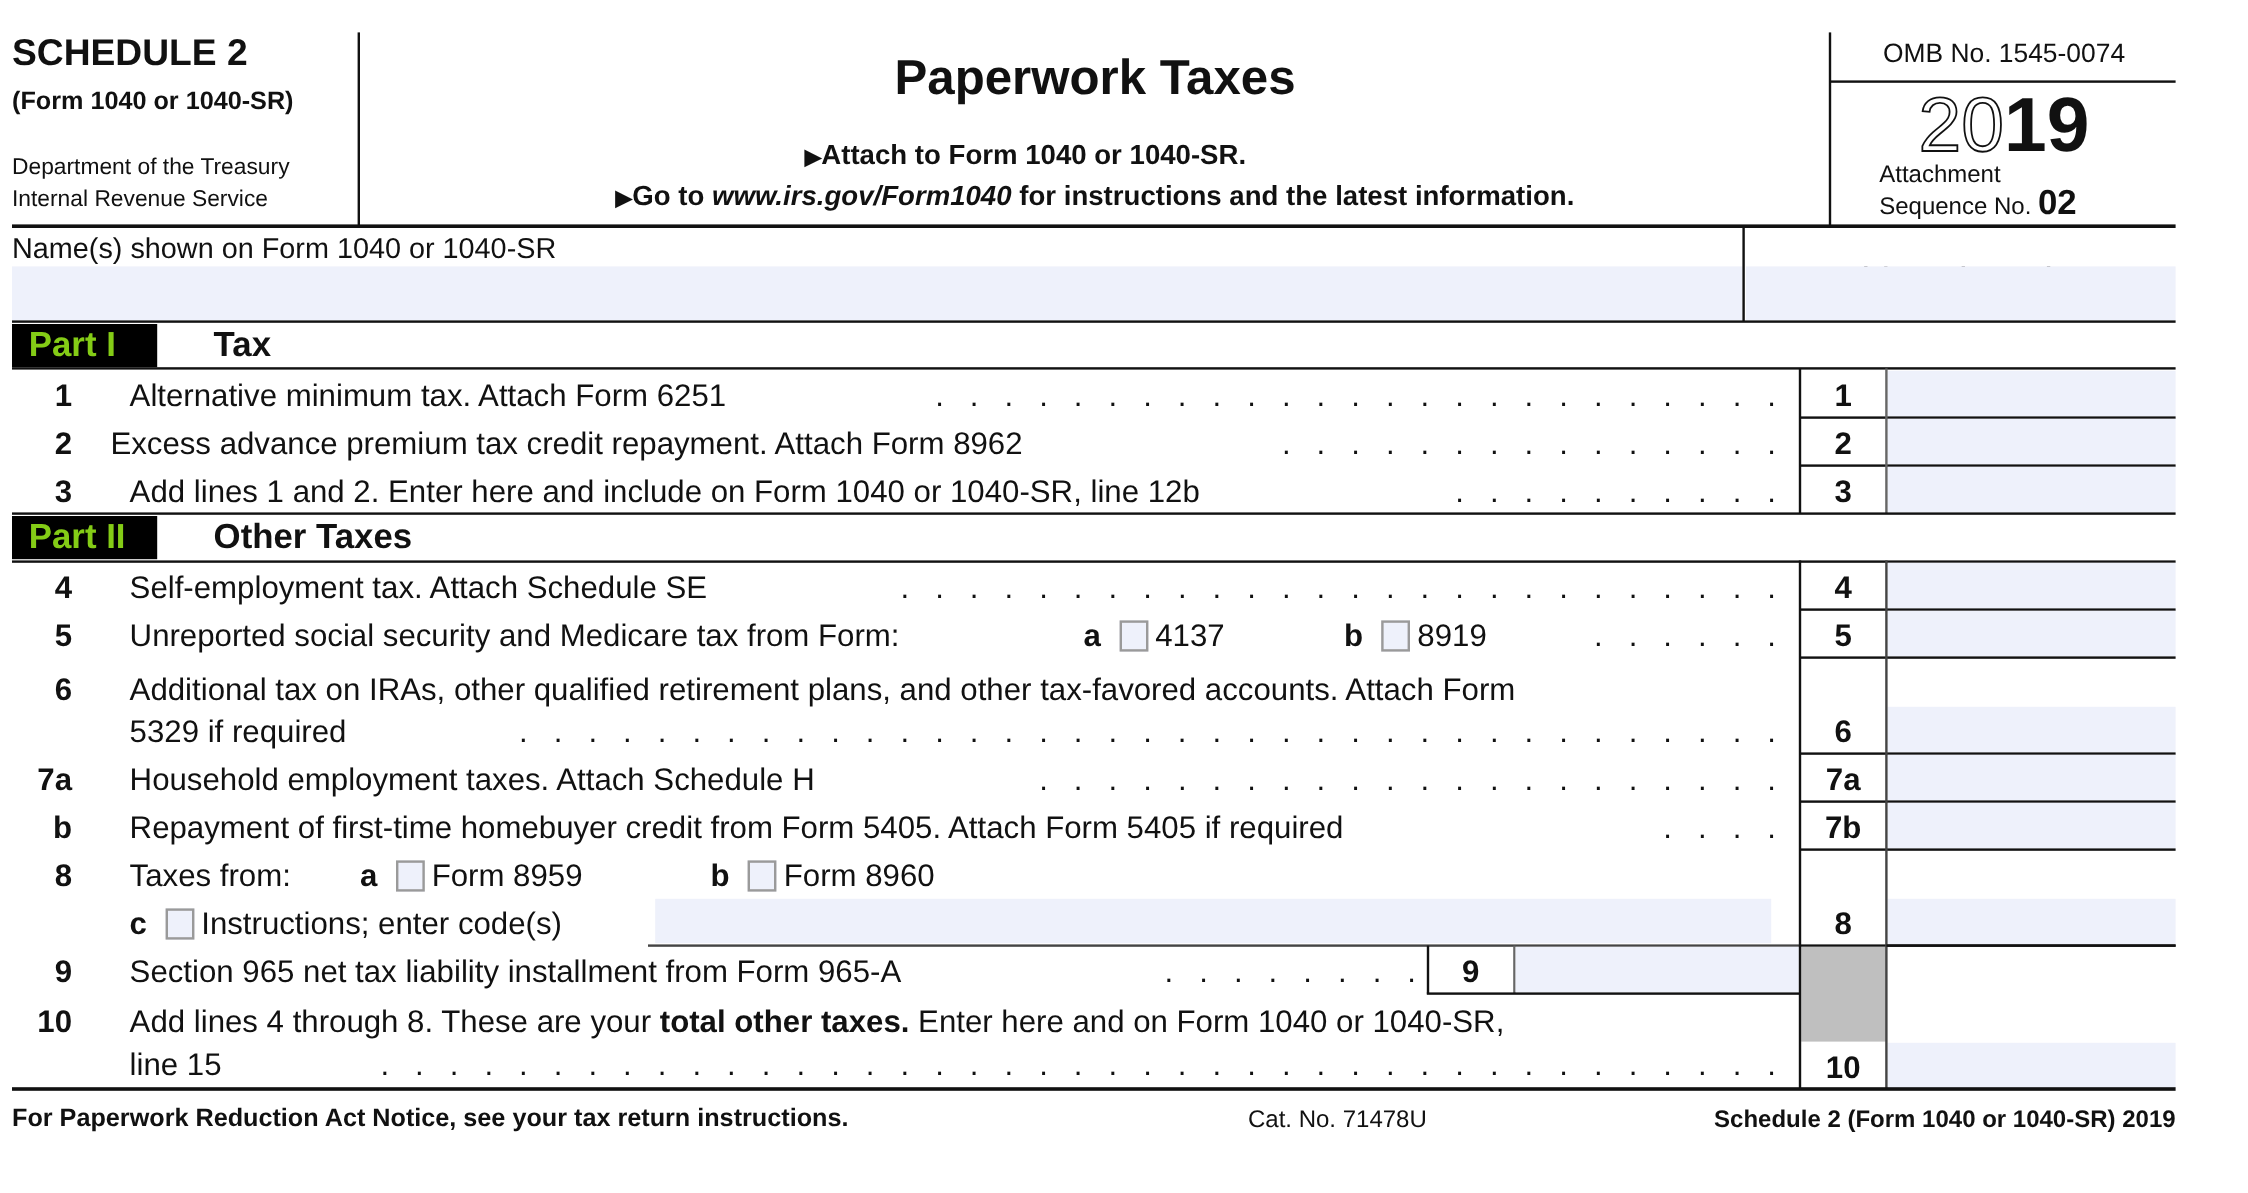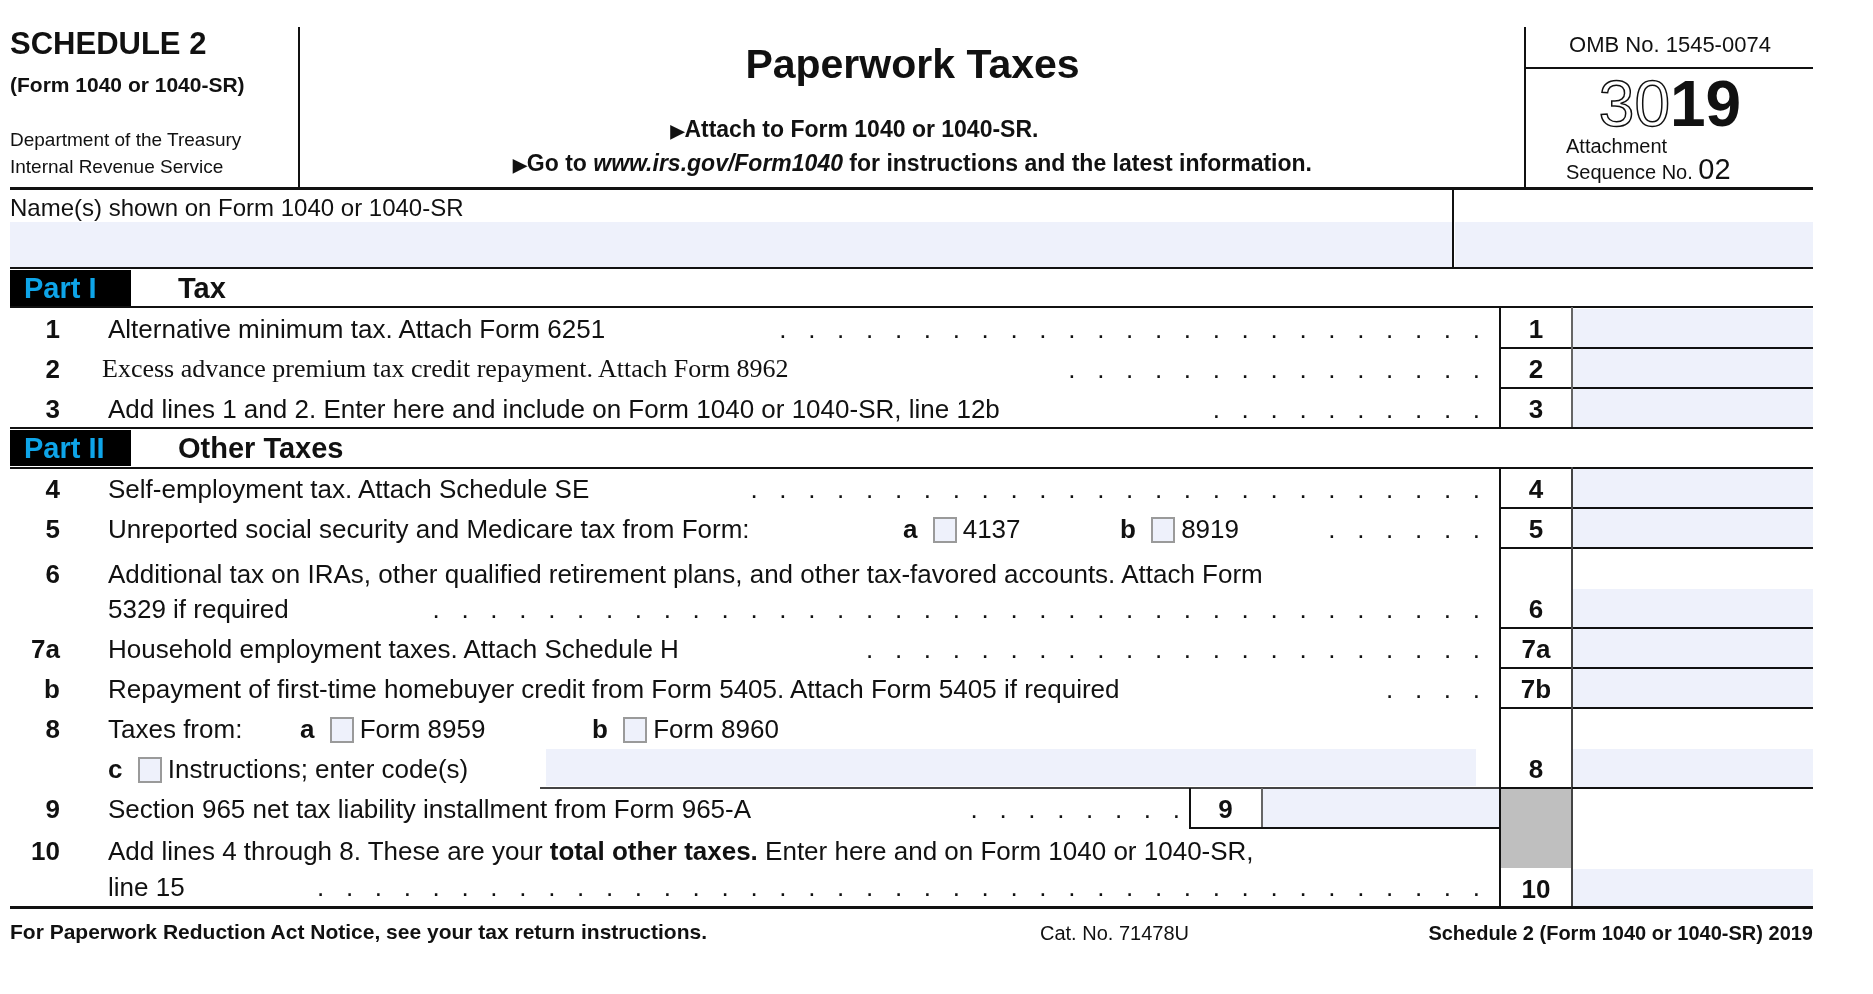--- a/index.html
+++ b/index.html
@@ -8,21 +8,21 @@
   .b{font-weight:bold;}
   .hline{position:absolute;background:#111;height:2px;}
   .vline{position:absolute;background:#111;width:2px;}
   .fill{position:absolute;background:#eef1fb;}
   .gray{position:absolute;background:#bfbfbf;}
   .num{position:absolute;width:60px;text-align:right;font-weight:bold;font-size:26px;line-height:30px;}
   .txt{position:absolute;font-size:26px;line-height:30px;white-space:nowrap;}
   .dots{position:absolute;font-size:26px;line-height:30px;white-space:nowrap;letter-spacing:0;color:#111;overflow:hidden;text-align:right;}
   .boxnum{position:absolute;left:1500px;width:72px;text-align:center;font-weight:bold;font-size:26px;line-height:30px;}
   .cb{display:inline-block;width:24px;height:26px;background:#eef1fb;border:2px solid #9a9a9a;vertical-align:-5px;box-sizing:border-box;}
-  .partlabel{position:absolute;left:10px;width:121px;background:#000;color:#0ea5e9;font-weight:bold;font-size:29px;line-height:36px;padding-left:14px;box-sizing:border-box;}
+  .partlabel{position:absolute;left:10px;width:121px;background:#000;color:#84cc16;font-weight:bold;font-size:29px;line-height:36px;padding-left:14px;box-sizing:border-box;}
   .parttitle{position:absolute;left:178px;font-weight:bold;font-size:29px;line-height:36px;}
 </style>
 </head>
 <body>
 
 <div class="abs b" style="left:10px;top:26px;font-size:31px;line-height:36px;">SCHEDULE 2</div>
 <div class="abs b" style="left:10px;top:72px;font-size:21px;line-height:26px;">(Form 1040 or 1040-SR)</div>
 <div class="abs" style="left:10px;top:128px;font-size:19px;line-height:24px;">Department of the Treasury</div>
 <div class="abs" style="left:10px;top:155px;font-size:19px;line-height:24px;">Internal Revenue Service</div>
 <div class="vline" style="left:298px;top:27px;height:162px;"></div>
@@ -32,26 +32,26 @@
   <span style="font-size:18px;">▶</span><span>Attach to Form 1040 or 1040-SR.</span>
 </div>
 <div class="abs b" style="left:300px;width:1225px;text-align:center;top:149px;font-size:23px;line-height:28px;">
   <span style="font-size:18px;">▶</span><span>Go to </span><i>www.irs.gov/Form1040</i><span> for instructions and the latest information.</span>
 </div>
 
 <div class="vline" style="left:1524px;top:27px;height:162px;"></div>
 <div class="abs" style="left:1527px;width:286px;text-align:center;top:33px;font-size:22px;line-height:24px;">OMB No. 1545-0074</div>
 <div class="hline" style="left:1525px;top:67px;width:288px;"></div>
 <div class="abs" style="left:1527px;width:286px;text-align:center;top:70px;font-size:64px;line-height:68px;">
-  <span style="color:#fff;-webkit-text-stroke:1.5px #111;font-weight:normal;">30</span><span style="font-weight:bold;">19</span>
+  <span style="color:#fff;-webkit-text-stroke:1.5px #111;font-weight:normal;">20</span><span style="font-weight:bold;">19</span>
 </div>
 <div class="abs" style="left:1566px;top:135px;font-size:20px;line-height:22px;">Attachment</div>
 <div class="abs" style="left:1566px;top:155px;font-size:20px;line-height:28px;">
   <span>Sequence No.</span>
-  <span style="font-weight:normal;font-size:29px;">02</span>
+  <span style="font-weight:bold;font-size:29px;">02</span>
 </div>
 <div class="hline" style="left:10px;top:187px;width:1803px;height:3px;"></div>
 
 <div class="abs" style="left:10px;top:196px;font-size:24px;line-height:24px;">Name(s) shown on Form 1040 or 1040-SR</div>
 <div class="fill" style="left:10px;top:222px;width:1442px;height:45px;"><span></span></div>
 <div class="vline" style="left:1452px;top:190px;width:1.5px;height:78px;"></div>
 <div class="abs b" style="left:1468px;top:196px;font-size:20px;line-height:24px;margin-top:23px;">Your social security number</div>
 <div class="fill" style="left:1455px;top:222px;width:358px;height:45px;"><span></span></div>
 <div class="hline" style="left:10px;top:267px;width:1803px;"></div>
 
@@ -60,21 +60,21 @@
 <div class="hline" style="left:10px;top:306px;width:1803px;"></div>
 
 <div class="num" style="left:0;top:314px;">1</div>
 <div class="txt" style="left:108px;top:314px;">Alternative minimum tax. Attach Form 6251</div>
 <div class="dots" style="left:720px;width:760px;top:314px;">.&nbsp;&nbsp;&nbsp;.&nbsp;&nbsp;&nbsp;.&nbsp;&nbsp;&nbsp;.&nbsp;&nbsp;&nbsp;.&nbsp;&nbsp;&nbsp;.&nbsp;&nbsp;&nbsp;.&nbsp;&nbsp;&nbsp;.&nbsp;&nbsp;&nbsp;.&nbsp;&nbsp;&nbsp;.&nbsp;&nbsp;&nbsp;.&nbsp;&nbsp;&nbsp;.&nbsp;&nbsp;&nbsp;.&nbsp;&nbsp;&nbsp;.&nbsp;&nbsp;&nbsp;.&nbsp;&nbsp;&nbsp;.&nbsp;&nbsp;&nbsp;.&nbsp;&nbsp;&nbsp;.&nbsp;&nbsp;&nbsp;.&nbsp;&nbsp;&nbsp;.&nbsp;&nbsp;&nbsp;.&nbsp;&nbsp;&nbsp;.&nbsp;&nbsp;&nbsp;.&nbsp;&nbsp;&nbsp;.&nbsp;&nbsp;&nbsp;.</div>
 <div class="boxnum" style="top:314px;">1</div>
 <div class="fill" style="left:1573px;top:309px;width:240px;height:38px;"><span></span></div>
 <div class="hline" style="left:1500px;top:347px;width:313px;"></div>
 
 <div class="num" style="left:0;top:354px;">2</div>
-<div class="txt" style="left:102px;top:354px;font-family:Liberation Serif, serif;">Excess advance premium tax credit repayment. Attach Form 8962</div>
+<div class="txt" style="left:92px;top:354px;">Excess advance premium tax credit repayment. Attach Form 8962</div>
 <div class="dots" style="left:1020px;width:460px;top:354px;">.&nbsp;&nbsp;&nbsp;.&nbsp;&nbsp;&nbsp;.&nbsp;&nbsp;&nbsp;.&nbsp;&nbsp;&nbsp;.&nbsp;&nbsp;&nbsp;.&nbsp;&nbsp;&nbsp;.&nbsp;&nbsp;&nbsp;.&nbsp;&nbsp;&nbsp;.&nbsp;&nbsp;&nbsp;.&nbsp;&nbsp;&nbsp;.&nbsp;&nbsp;&nbsp;.&nbsp;&nbsp;&nbsp;.&nbsp;&nbsp;&nbsp;.&nbsp;&nbsp;&nbsp;.</div>
 <div class="boxnum" style="top:354px;">2</div>
 <div class="fill" style="left:1573px;top:349px;width:240px;height:38px;"><span></span></div>
 <div class="hline" style="left:1500px;top:387px;width:313px;"></div>
 
 <div class="num" style="left:0;top:394px;">3</div>
 <div class="txt" style="left:108px;top:394px;">Add lines 1 and 2. Enter here and include on Form 1040 or 1040-SR, line 12b</div>
 <div class="dots" style="left:1170px;width:310px;top:394px;">.&nbsp;&nbsp;&nbsp;.&nbsp;&nbsp;&nbsp;.&nbsp;&nbsp;&nbsp;.&nbsp;&nbsp;&nbsp;.&nbsp;&nbsp;&nbsp;.&nbsp;&nbsp;&nbsp;.&nbsp;&nbsp;&nbsp;.&nbsp;&nbsp;&nbsp;.&nbsp;&nbsp;&nbsp;.</div>
 <div class="boxnum" style="top:394px;">3</div>
 <div class="fill" style="left:1573px;top:389px;width:240px;height:38px;"><span></span></div>

